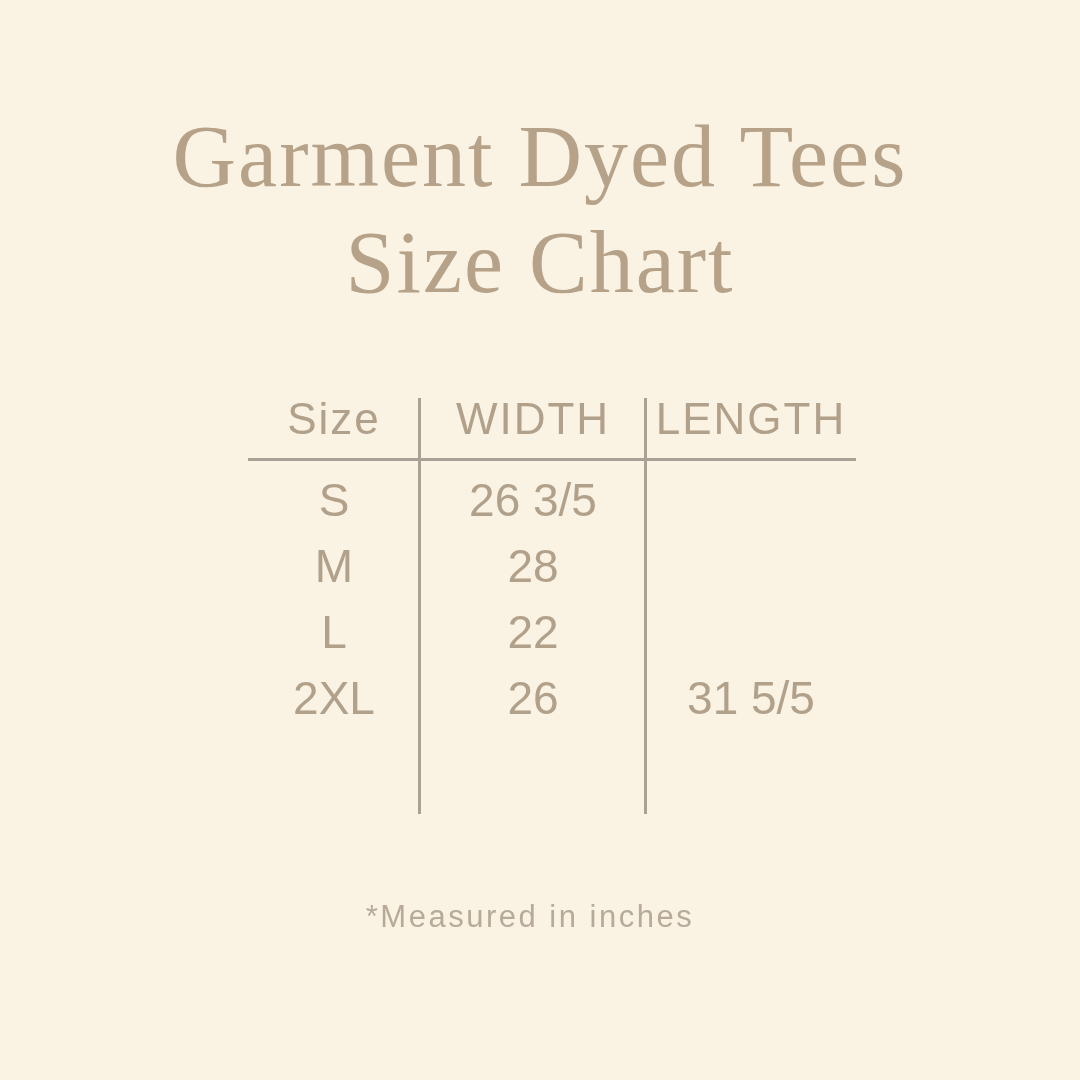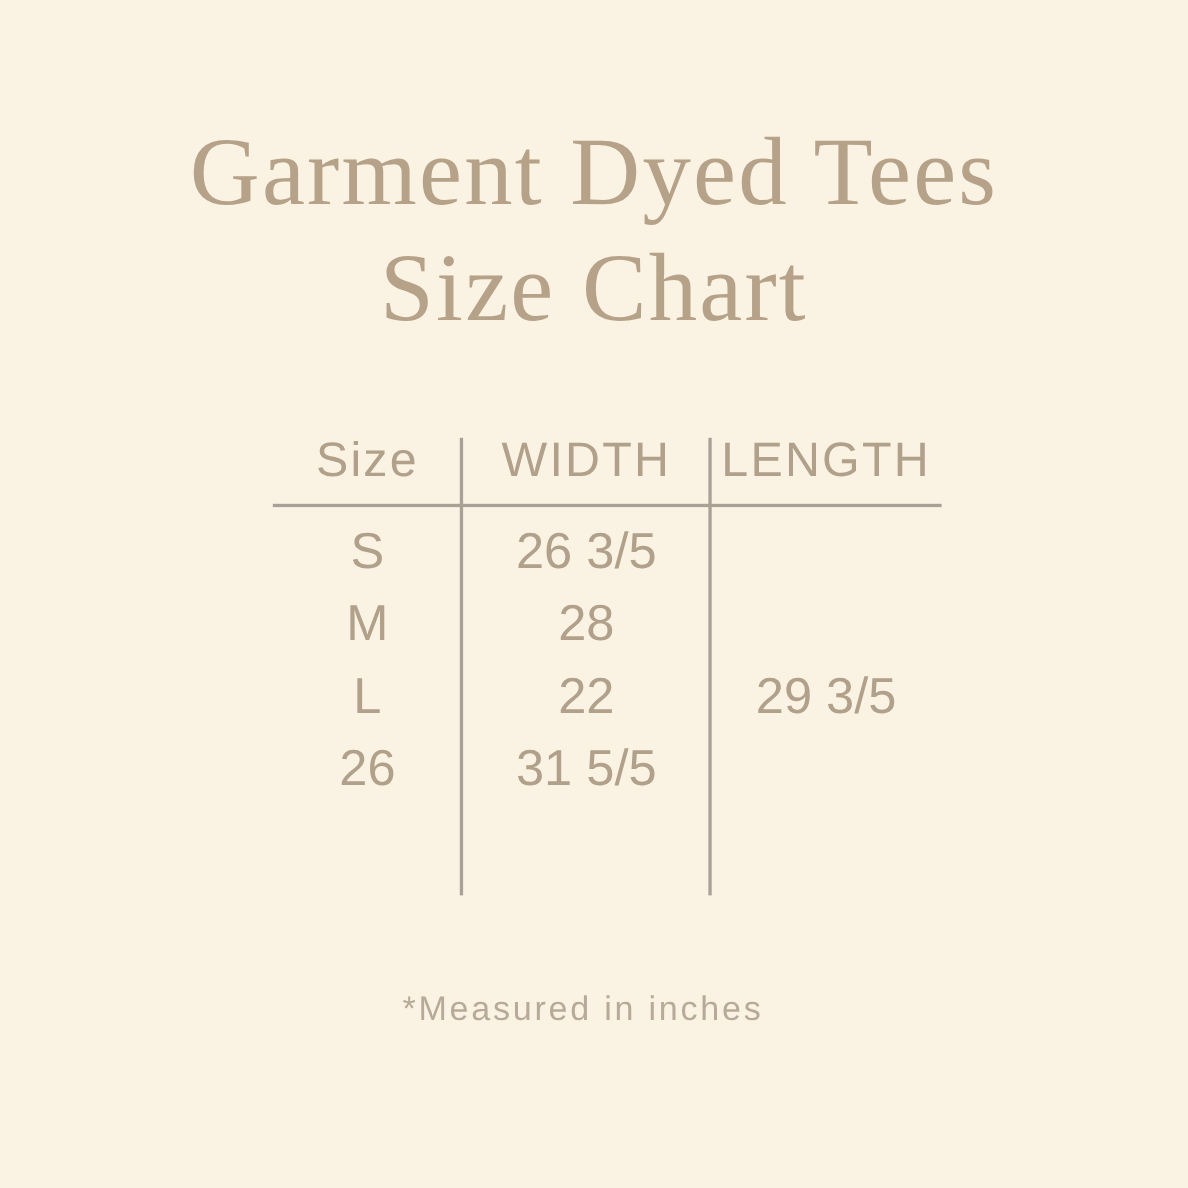--- a/index.html
+++ b/index.html
@@ -125,23 +125,23 @@
         <div class="cell">S</div>
         <div class="cell">26 3/5</div>
       </div>
       <div class="row">
         <div class="cell">M</div>
         <div class="cell">28</div>
       </div>
       <div class="row">
         <div class="cell">L</div>
         <div class="cell">22</div>
-        <div class="cell">29 3/5</div>
       </div>
       <div class="row">
+        <div class="cell">2XL</div>
         <div class="cell">26</div>
         <div class="cell">31 5/5</div>
       </div>
     </div>
   </section>
 
   <footer class="footnote">*Measured in inches</footer>
 
 </div>
 

